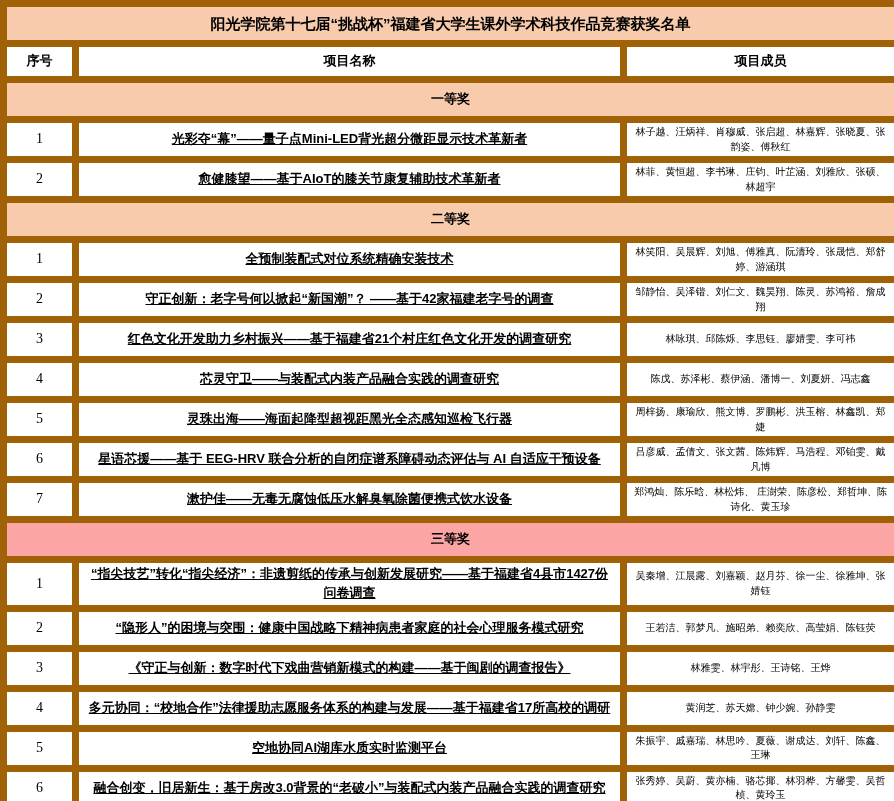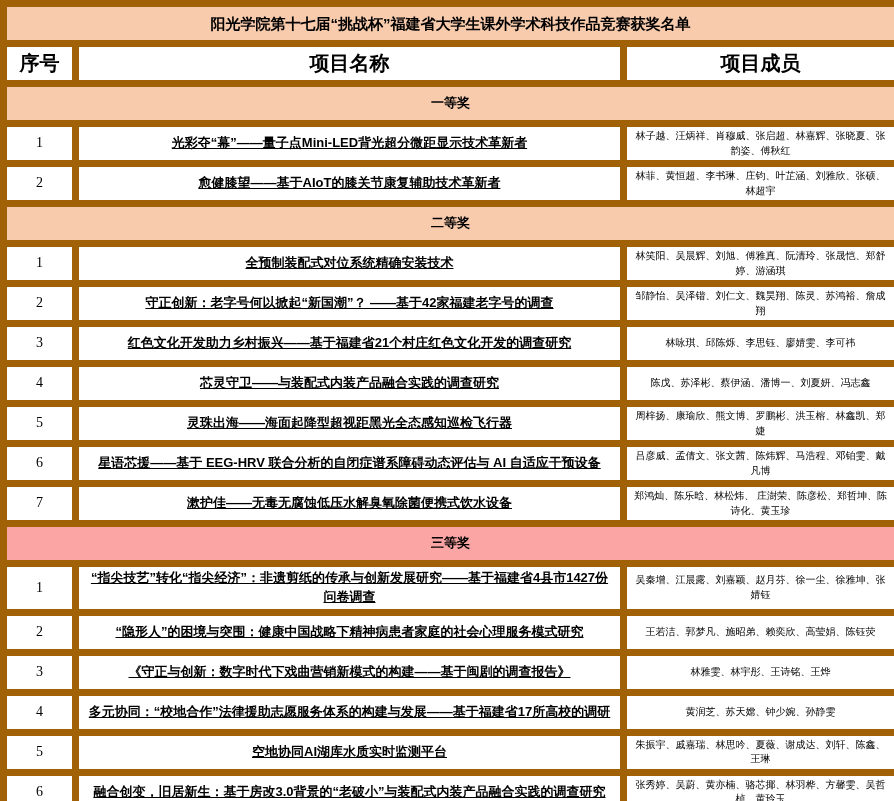--- a/index.html
+++ b/index.html
@@ -25,21 +25,21 @@
     word-break: break-word;
   }
   tr.title-row th {
     height: 40px;
     font-size: 15px;
     font-weight: bold;
     background: #F8CBAD;
   }
   tr.header-row th {
     height: 36px;
-    font-size: 20px;
+    font-size: 13px;
     font-weight: bold;
     background: #ffffff;
   }
   tr.band-row td {
     height: 40px;
     font-size: 13px;
     font-weight: bold;
     background: #F8CBAD;
     margin-left: 13px;
   }

